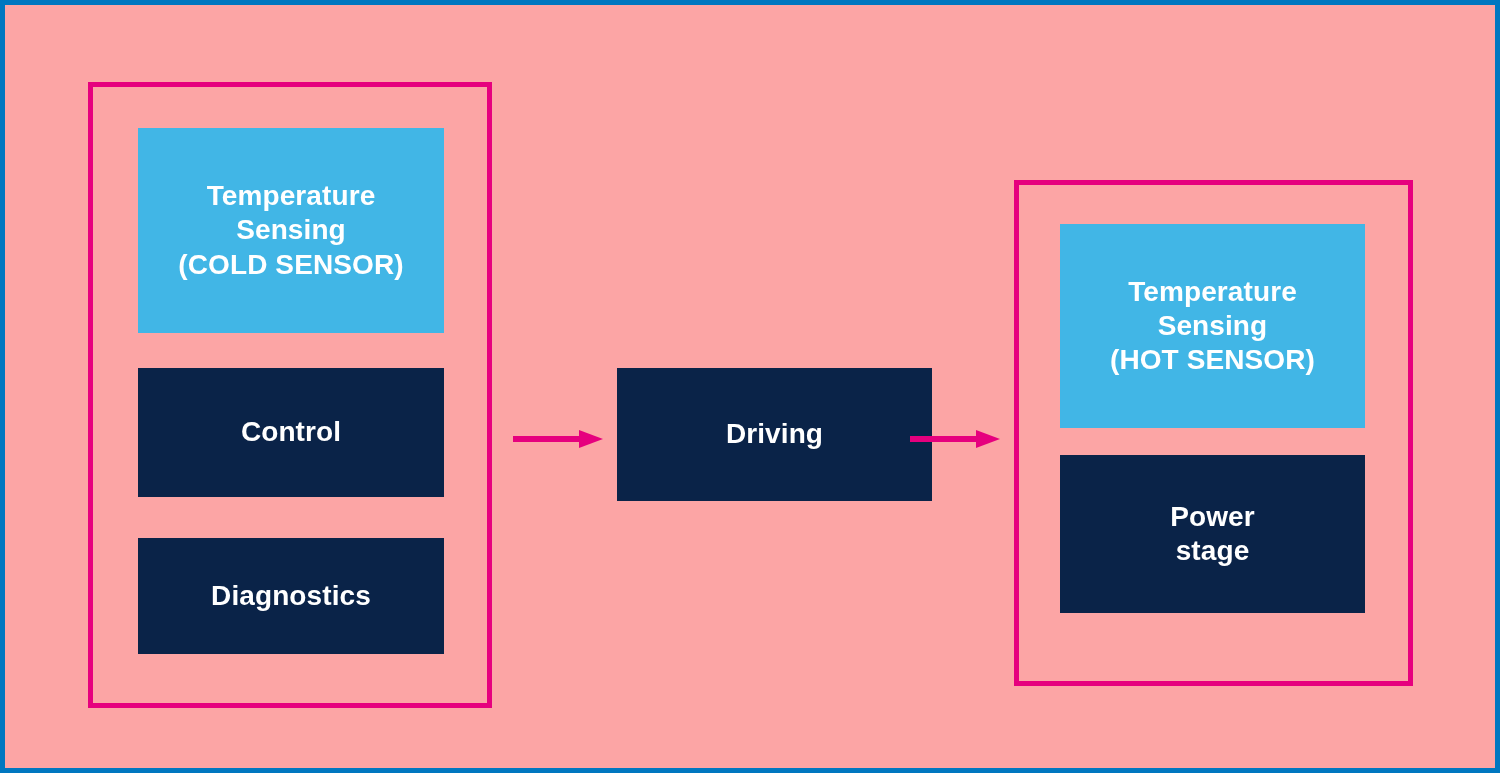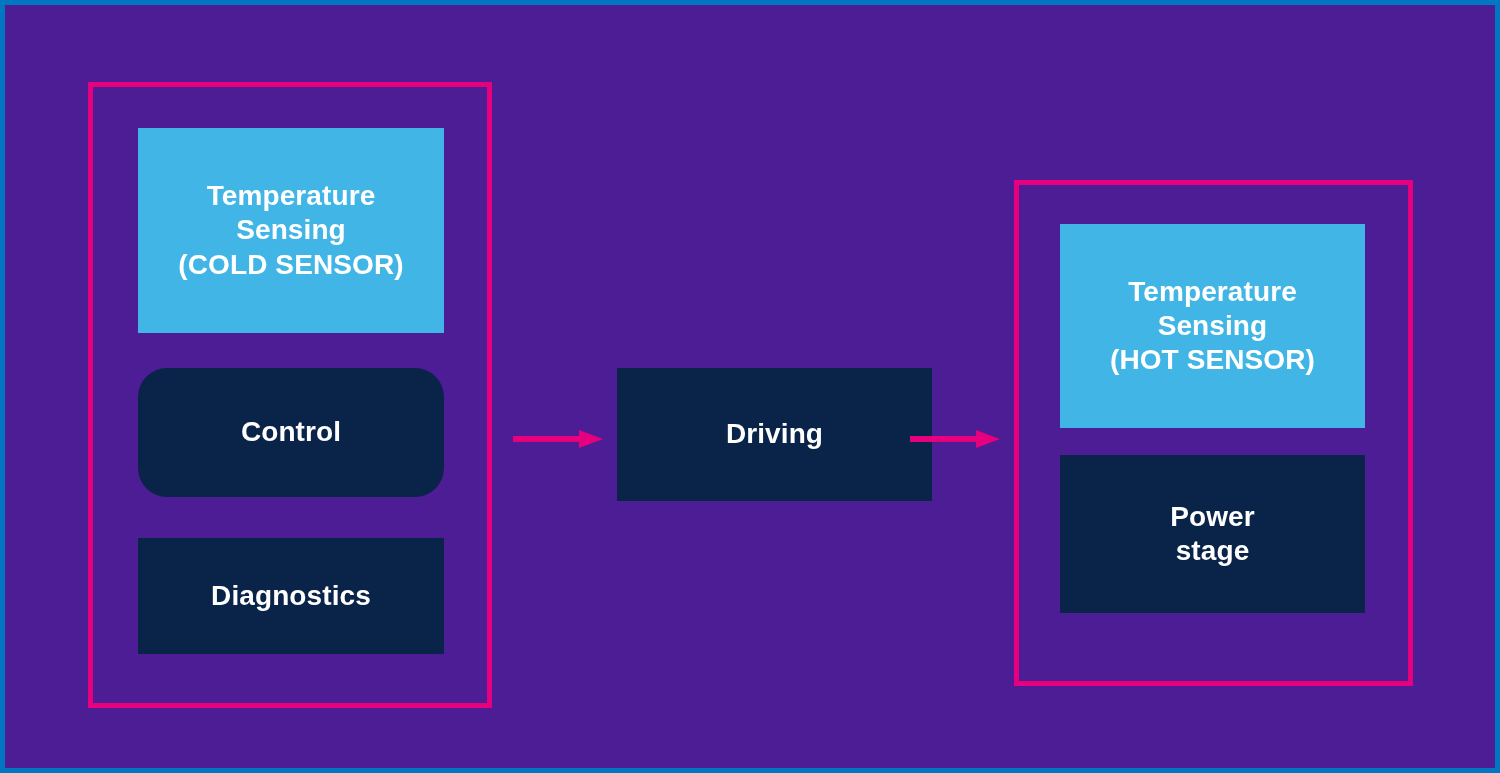--- a/index.html
+++ b/index.html
@@ -6,21 +6,21 @@
   html, body {
     margin: 0;
     padding: 0;
     background: #ffffff;
   }
 
   #canvas {
     position: relative;
     width: 1500px;
     height: 773px;
-    background: #4c1d95;
+    background: #fca5a5;
     box-sizing: border-box;
     border: 5px solid #0077c0;
     overflow: hidden;
     font-family: "Liberation Sans", sans-serif;
   }
 
   
   .group-box {
     position: absolute;
     box-sizing: border-box;
@@ -74,21 +74,20 @@
     top: 123px;
     width: 306px;
     height: 205px;
   }
 
   #block-control {
     left: 133px;
     top: 363px;
     width: 306px;
     height: 129px;
-    border-radius: 29px;
   }
 
   #block-diagnostics {
     left: 133px;
     top: 533px;
     width: 306px;
     height: 116px;
   }
 
   

